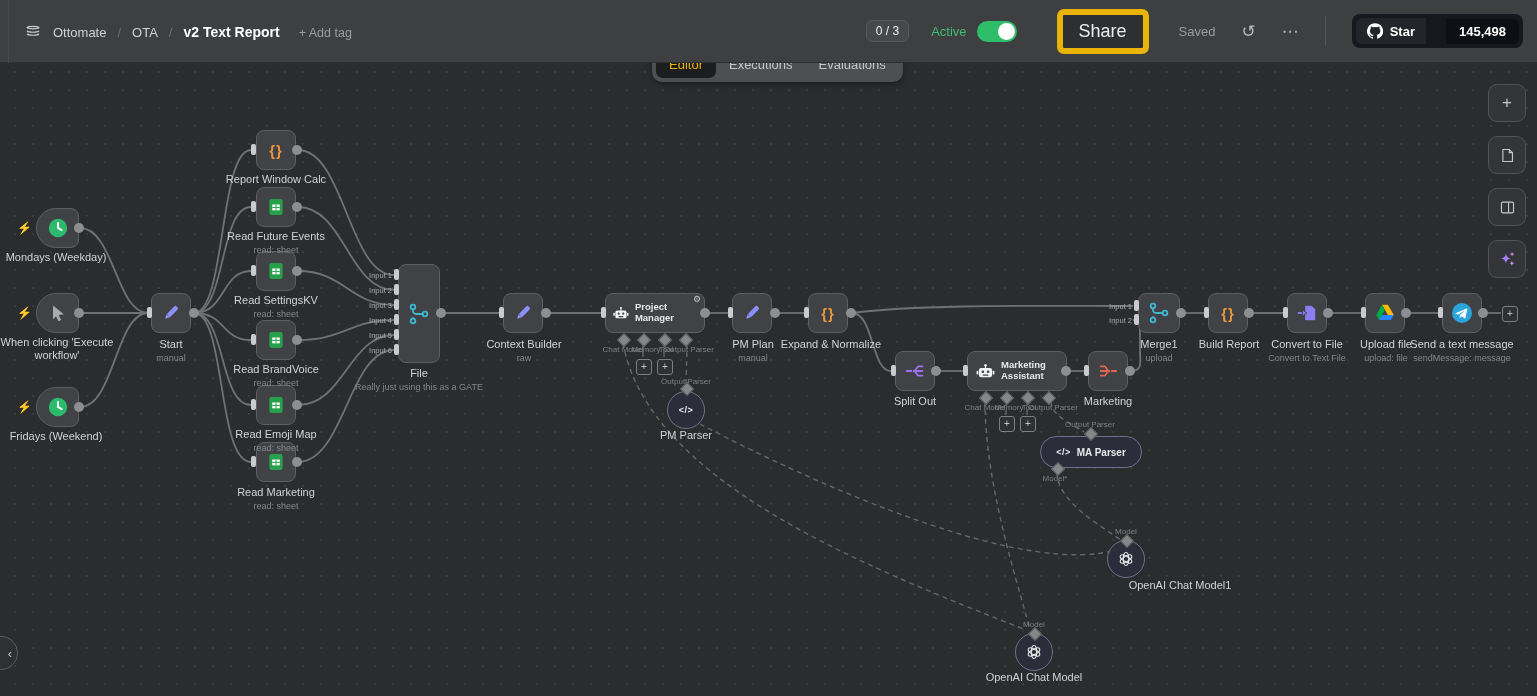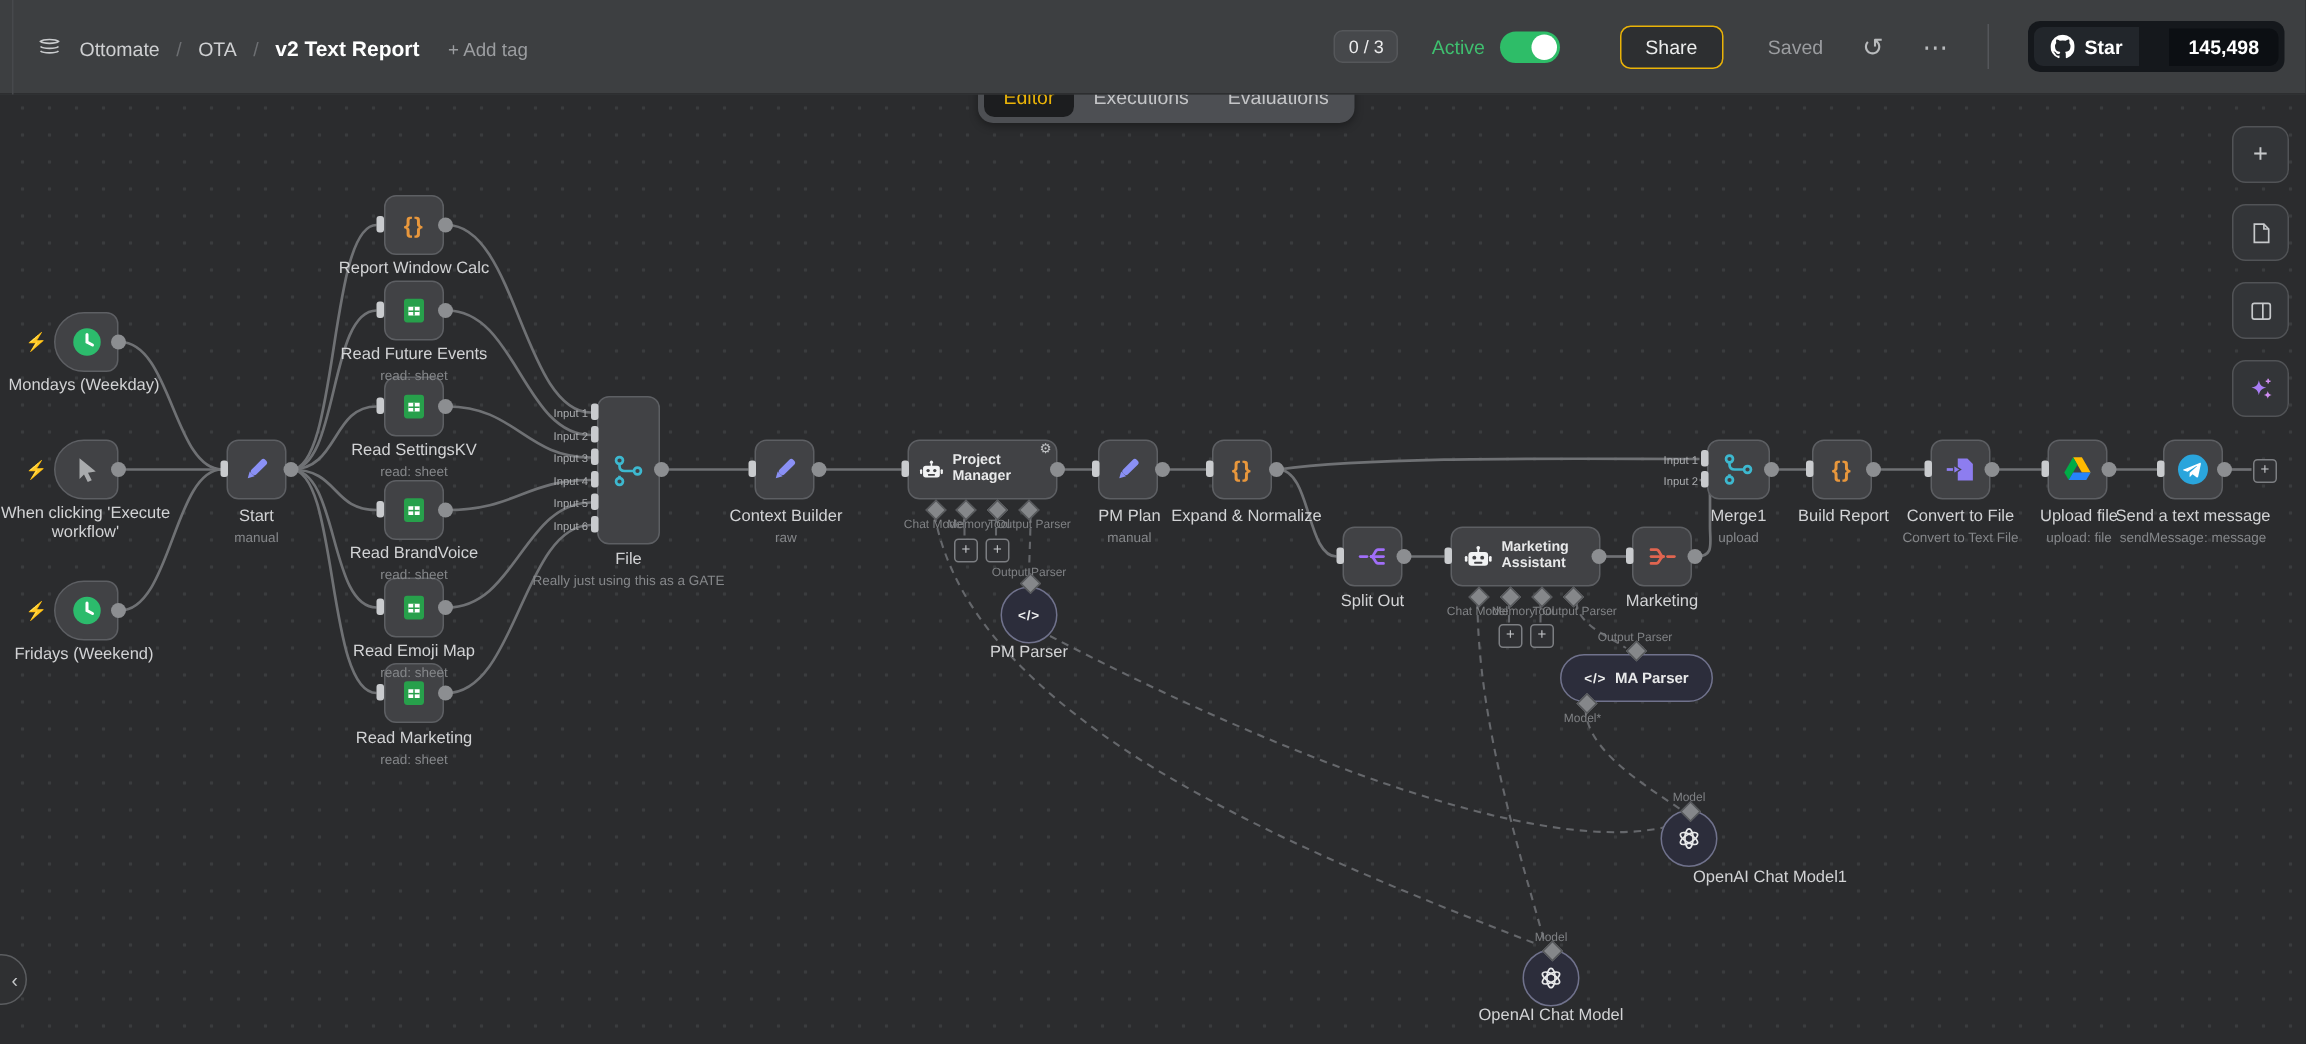--- a/index.html
+++ b/index.html
@@ -19,22 +19,22 @@
   .crumb{color:#cfd0d2;}
   .sep{color:#6d6f72;}
   .wf-title{color:#ffffff;font-size:14px;font-weight:700;}
   .addtag{color:#9b9da0;font-size:12.5px;margin-left:8px;cursor:pointer;}
   .hright{display:flex;align-items:center;}
   .badge03{background:#46484b;border:1px solid #55575a;border-radius:6px;color:#ececed;
            font-size:12px;padding:3px 9px;}
   .active-lbl{color:#3fbf6f;font-size:13px;margin:0 10px 0 22px;}
   .toggle{width:40px;height:21px;border-radius:11px;background:#2ebd68;position:relative;cursor:pointer;}
   .toggle .knob{position:absolute;right:2px;top:2px;width:17px;height:17px;border-radius:50%;background:#ffffff;}
-  .share-btn{margin-left:40px;background:#2d2f31;border:1px solid #eab308;border-radius:7px;
-             color:#eceded;font-size:13px;padding:6px 16px;cursor:pointer;}
+  .share-btn{margin-left:40px;background:#2d2f31;border:6px solid #eab308;border-radius:7px;
+             color:#eceded;font-size:18px;padding:6px 16px;cursor:pointer;}
   .saved{color:#9b9da0;font-size:13px;margin-left:30px;}
   .hicon{color:#b9bbbd;font-size:17px;margin-left:26px;cursor:pointer;line-height:1;}
   .hdivider{width:1px;height:30px;background:#54565a;margin-left:26px;}
   .star-widget{margin-left:26px;display:flex;align-items:center;background:#15181c;
                border-radius:8px;padding:4px;cursor:pointer;gap:20px;}
   .star-left{display:flex;align-items:center;gap:7px;background:#22262b;border-radius:6px 0 0 6px;
              padding:5px 11px;color:#fff;font-size:13px;font-weight:700;}
   .star-count{background:#0c0f13;border-radius:0 6px 6px 0;padding:5px 13px;color:#fff;
               font-size:13px;font-weight:700;}
   

